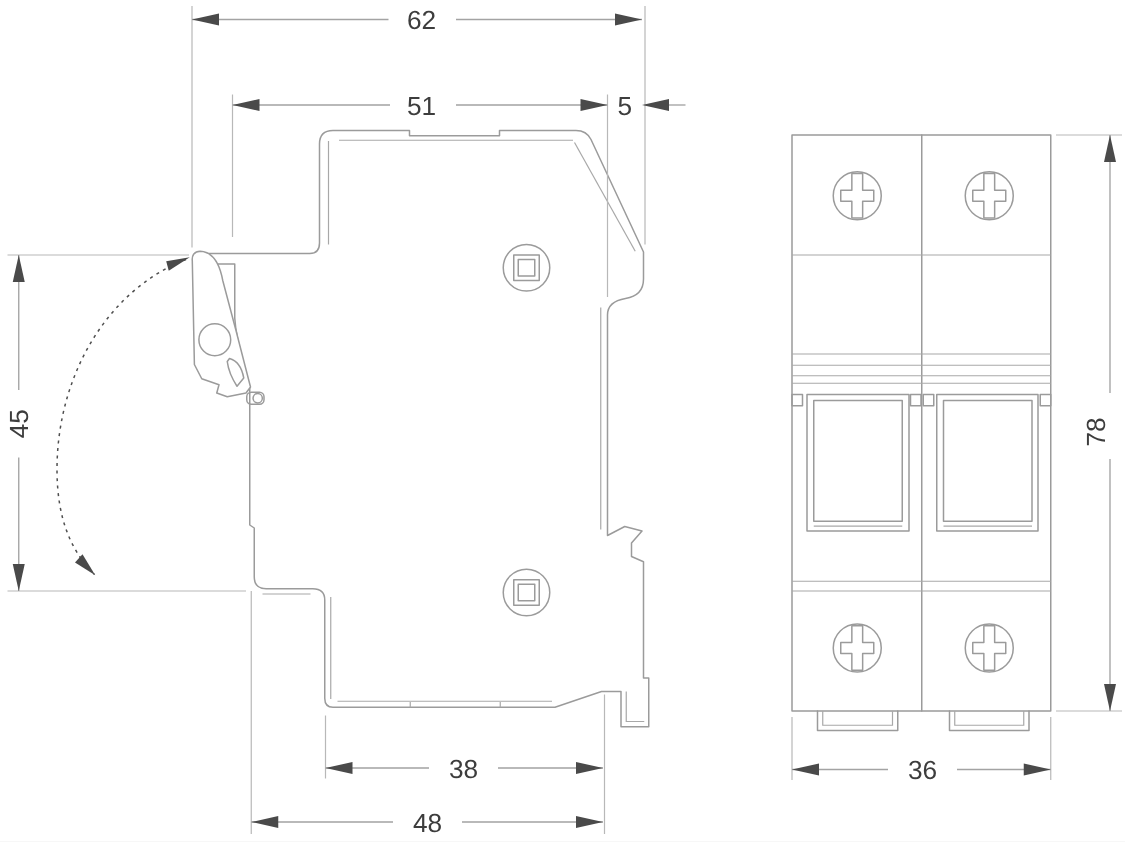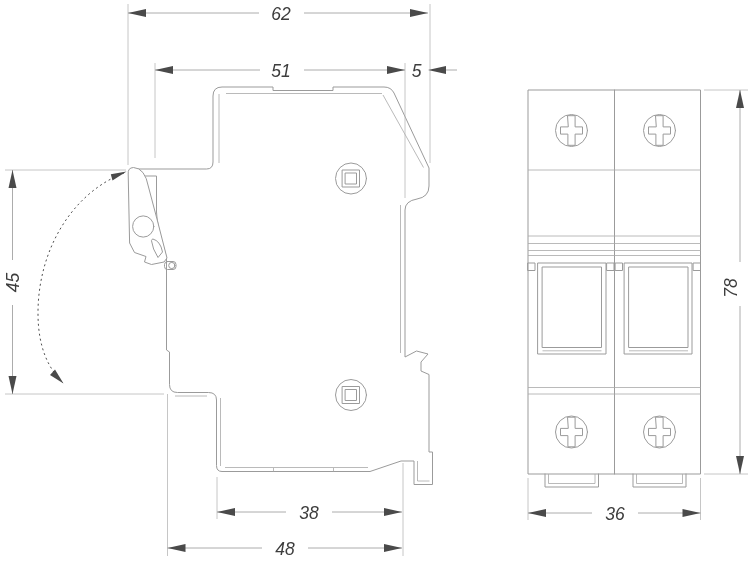--- a/index.html
+++ b/index.html
@@ -1,18 +1,18 @@
 <!DOCTYPE html>
 <html><head>
 <meta charset="utf-8">
 <style>
   html,body{margin:0;padding:0;background:#f2f2f2;}
   .canvas{
     position:relative;width:750px;height:561px;background:#ffffff;
-    font-family:"Liberation Sans",sans-serif;overflow:hidden;font-style:italic;
+    font-family:"Liberation Sans",sans-serif;overflow:hidden;
   }
   svg{display:block}
   .ln{fill:none;stroke:#9b9b9b;stroke-width:1;stroke-linejoin:round;stroke-linecap:round}
   .fw{fill:#ffffff;stroke:#9b9b9b;stroke-width:1;stroke-linejoin:round}
   .thin{fill:none;stroke:#a8a8a8;stroke-width:0.8}
   .ext{stroke:#b8b8b8;stroke-width:0.8;fill:none}
   .dln{stroke:#a3a3a3;stroke-width:0.9;fill:none}
   .arr{fill:#4a4a4a;stroke:none}
   .arc{fill:none;stroke:#4f4f4f;stroke-width:1;stroke-dasharray:2 3}
   text.dtx{font-size:17.5px;fill:#3d3d3d;font-family:"Liberation Sans",sans-serif}

